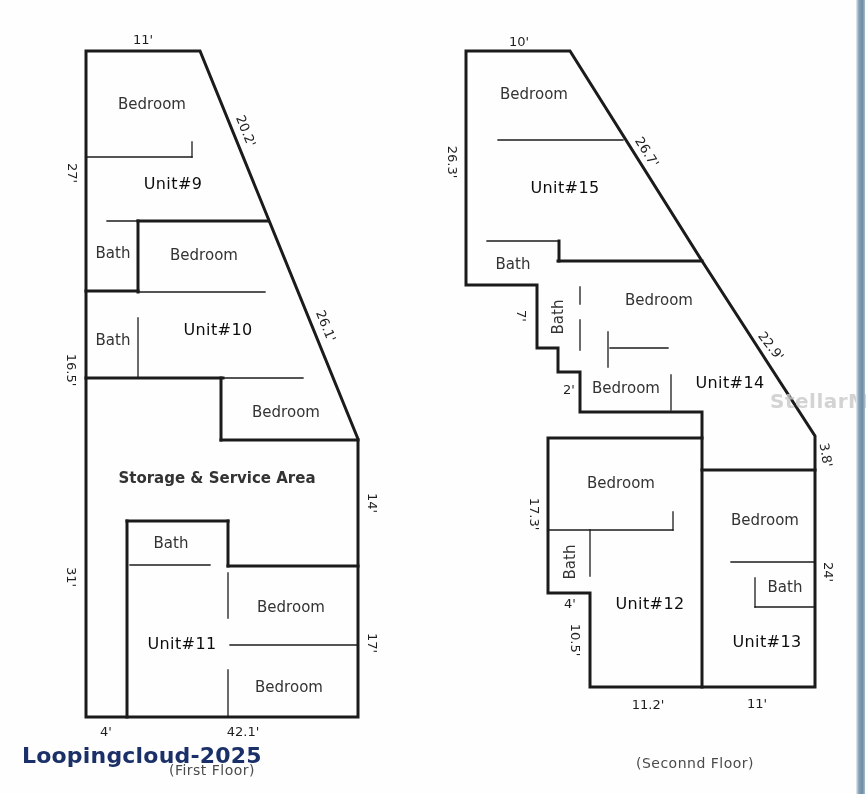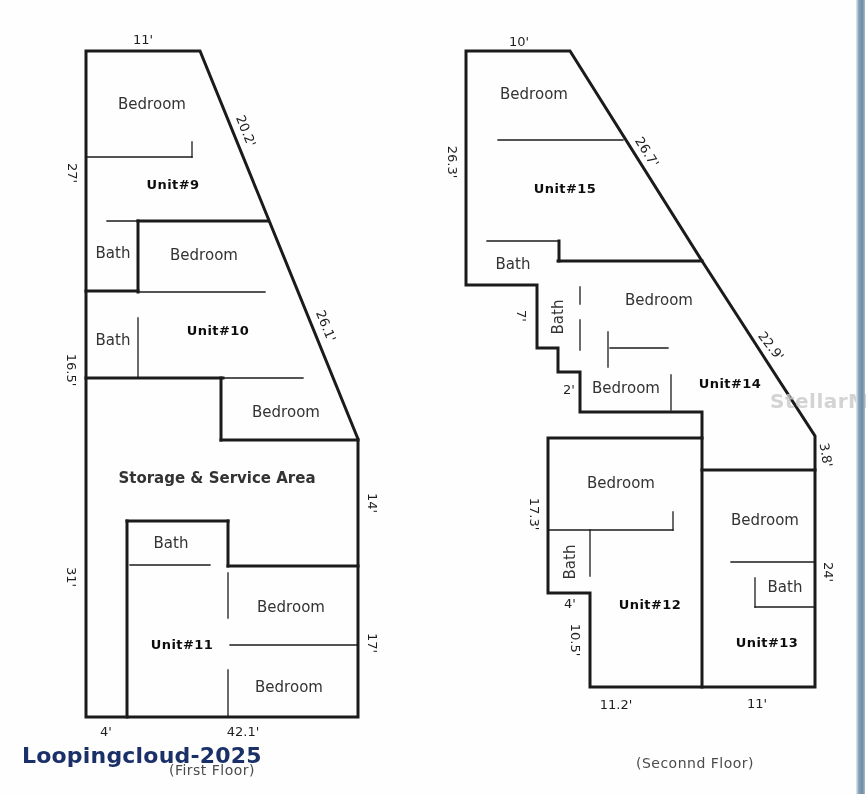--- a/index.html
+++ b/index.html
@@ -3,21 +3,21 @@
 <meta charset="utf-8">
 <style>
   html,body{margin:0;padding:0;background:#ffffff;}
   .canvas{
     position:relative;width:866px;height:794px;background:#fefefe;
     overflow:hidden;font-family:"DejaVu Sans","Liberation Sans",sans-serif;
   }
   .walls{position:absolute;left:0;top:0;}
   .lbl{position:absolute;transform:translate(-50%,-50%);white-space:nowrap;line-height:1;}
   .room{font-size:15px;color:#333333;}
-  .unit{font-size:13px;font-weight:bold;color:#0d0d0d;letter-spacing:.4px;}
+  .unit{font-size:16px;font-weight:normal;color:#0d0d0d;letter-spacing:.4px;}
   .dim{font-size:13px;color:#1f1f1f;}
   .caption{font-size:14px;color:#4b4b4b;letter-spacing:.5px;}
   .brand{
     position:absolute;left:22px;top:743px;font-size:22px;font-weight:bold;
     color:#1b3068;letter-spacing:.2px;
   }
   .mls{
     position:absolute;left:770px;top:389px;font-size:20px;color:#c9c9c9;
     opacity:.8;letter-spacing:.5px;font-weight:bold;
   }
@@ -113,21 +113,21 @@
       <div class="lbl room" style="left: 621px; top: 483px; transform: translate(-50%, -50%);">Bedroom</div>
       <div class="lbl dim" style="left: 534px; top: 514px; transform: translate(-50%, -50%) rotate(90deg);">17.3'</div>
       <div class="lbl room" style="left: 765px; top: 520px; transform: translate(-50%, -50%);">Bedroom</div>
       <div class="lbl room" style="left: 570px; top: 562px; transform: translate(-50%, -50%) rotate(-90deg);">Bath</div>
       <div class="lbl dim" style="left: 828px; top: 572px; transform: translate(-50%, -50%) rotate(90deg);">24'</div>
       <div class="lbl room" style="left: 785px; top: 587px; transform: translate(-50%, -50%);">Bath</div>
       <div class="lbl dim" style="left: 570px; top: 603px; transform: translate(-50%, -50%);">4'</div>
       <div class="lbl unit" style="left: 650px; top: 604px; transform: translate(-50%, -50%);">Unit#12</div>
       <div class="lbl dim" style="left: 575px; top: 640px; transform: translate(-50%, -50%) rotate(90deg);">10.5'</div>
       <div class="lbl unit" style="left: 767px; top: 642px; transform: translate(-50%, -50%);">Unit#13</div>
-      <div class="lbl dim" style="left: 616px; top: 704px; transform: translate(-50%, -50%);">11.2'</div>
+      <div class="lbl dim" style="left: 648px; top: 704px; transform: translate(-50%, -50%);">11.2'</div>
       <div class="lbl dim" style="left: 757px; top: 703px; transform: translate(-50%, -50%);">11'</div>
       <div class="lbl caption" style="left: 695px; top: 763px; transform: translate(-50%, -50%);">(Seconnd Floor)</div>
     </div>
 
   <div class="brand">Loopingcloud-2025</div>
 
   <div class="mls">StellarMLS</div>
 
   <div class="edge-bar"></div>
 </div>

